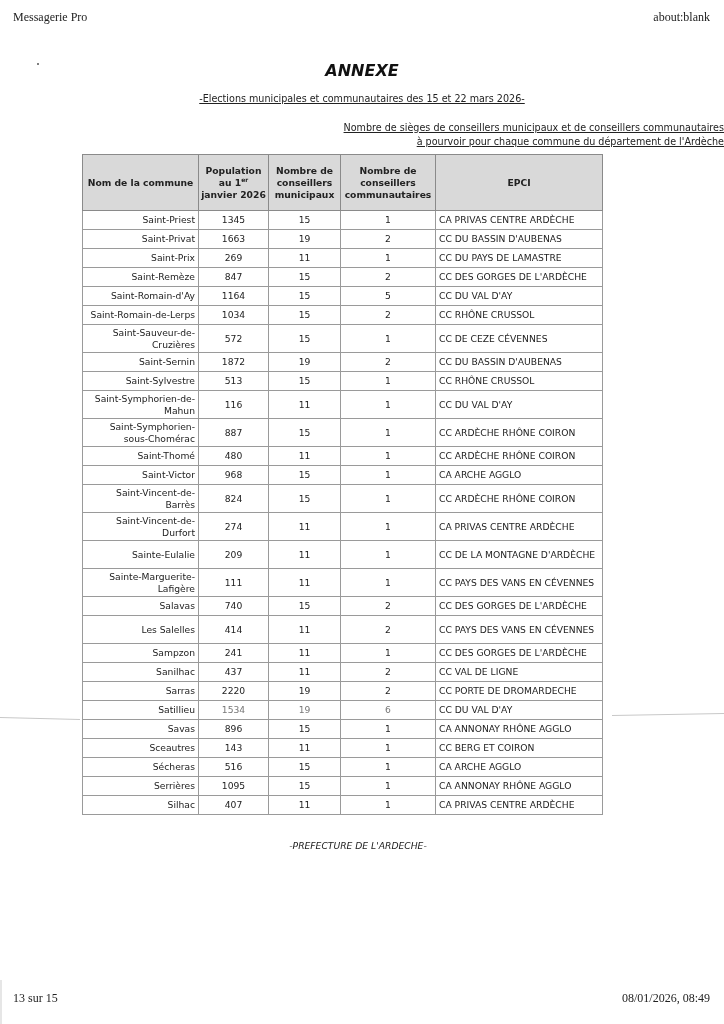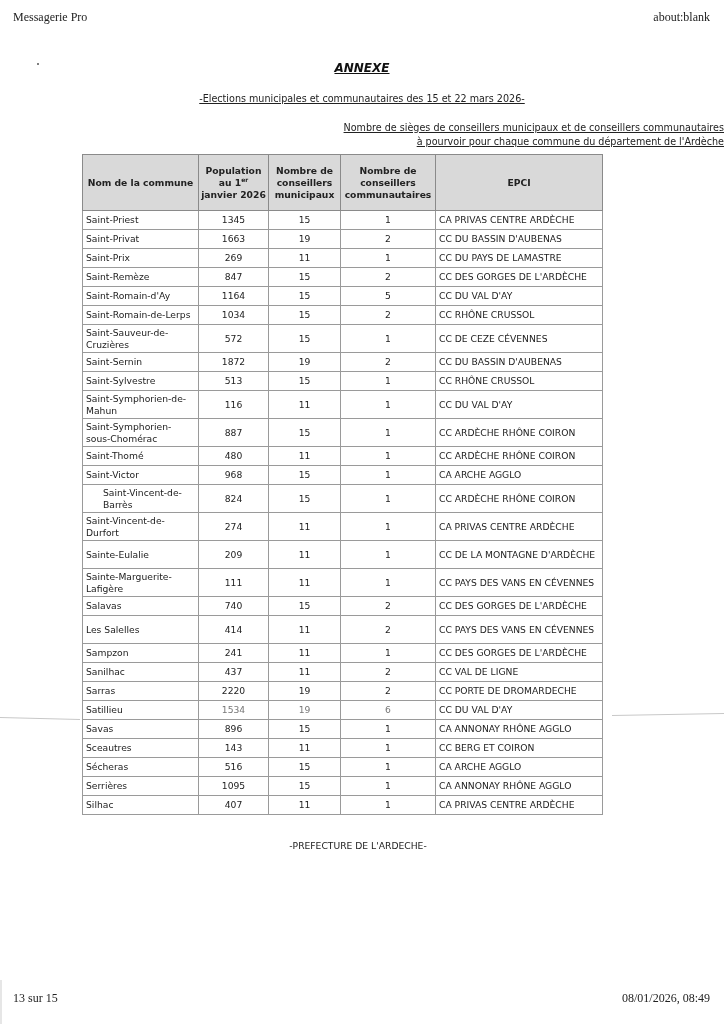--- a/index.html
+++ b/index.html
@@ -11,21 +11,21 @@
     position: absolute; font-family: "Liberation Serif", serif; font-size: 12px; color: #222;
   }
   .ph-left { left: 13px; top: 10px; }
   .ph-right { right: 14px; top: 10px; }
   .pf-left { left: 13px; top: 991px; }
   .pf-right { right: 14px; top: 991px; }
   .dot { position: absolute; left: 37px; top: 63px; width: 2px; height: 2px; background: #555; border-radius: 1px; }
   .doc { position: absolute; left: 0; top: 0; width: 724px; font-family: "DejaVu Sans", sans-serif; }
   .annexe {
     position: absolute; left: 0; width: 724px; top: 61px; text-align: center;
-    font-weight: bold; font-style: italic; text-decoration: underline; font-size: 12px; color: #111;
+    font-weight: bold; font-style: italic; font-size: 16px; color: #111;
   }
   .subtitle {
     position: absolute; left: 0; width: 724px; top: 93px; text-align: center;
     text-decoration: underline; font-size: 9.6px; color: #222;
   }
   .title2 {
     position: absolute; left: 0; width: 724px; top: 121px; text-align: right;
     text-decoration: underline; font-size: 9.6px; line-height: 14px; color: #222;
   }
   table.main {
@@ -33,27 +33,27 @@
     border-collapse: collapse; font-size: 9.2px; color: #222; table-layout: fixed;
   }
   table.main th {
     background: #d9d9d9; font-weight: bold; font-size: 9.2px; text-align: center;
     border: 1px solid #8a8a8a; padding: 2px 2px; line-height: 12px; height: 51px; color: #222;
   }
   table.main td {
     border: 1px solid #9a9a9a; padding: 1px 3px; line-height: 11.5px; height: 16px;
   }
   table.main td.num { text-align: center; }
-  table.main td.name { text-align: left; white-space: nowrap; overflow: hidden; }
+  table.main td.name { text-align: right; white-space: nowrap; overflow: hidden; }
   table.main td.epci { text-align: left; padding-left: 3px; }
   table.main tr.tall td { height: 25px; }
   table.main tr.faint td.num { color: #777; }
   .prefecture {
     position: absolute; left: 0; width: 716px; top: 840px; text-align: center;
-    font-size: 9.2px; color: #222;
+    font-size: 9.2px; color: #222; font-style: italic;
   }
   .scanline { position: absolute; height: 1px; background: #c8c8c8; }
   .scan1 { left: 0; top: 718px; width: 80px; transform: rotate(1.5deg); }
   .scan2 { left: 612px; top: 714px; width: 112px; transform: rotate(-1deg); }
   .left-edge { position: absolute; left: 0; top: 980px; width: 2px; height: 44px; background: #e6e6e6; }
   sup { font-size: 6px; vertical-align: super; line-height: 0; }
 </style>
 </head>
 <body>
 

